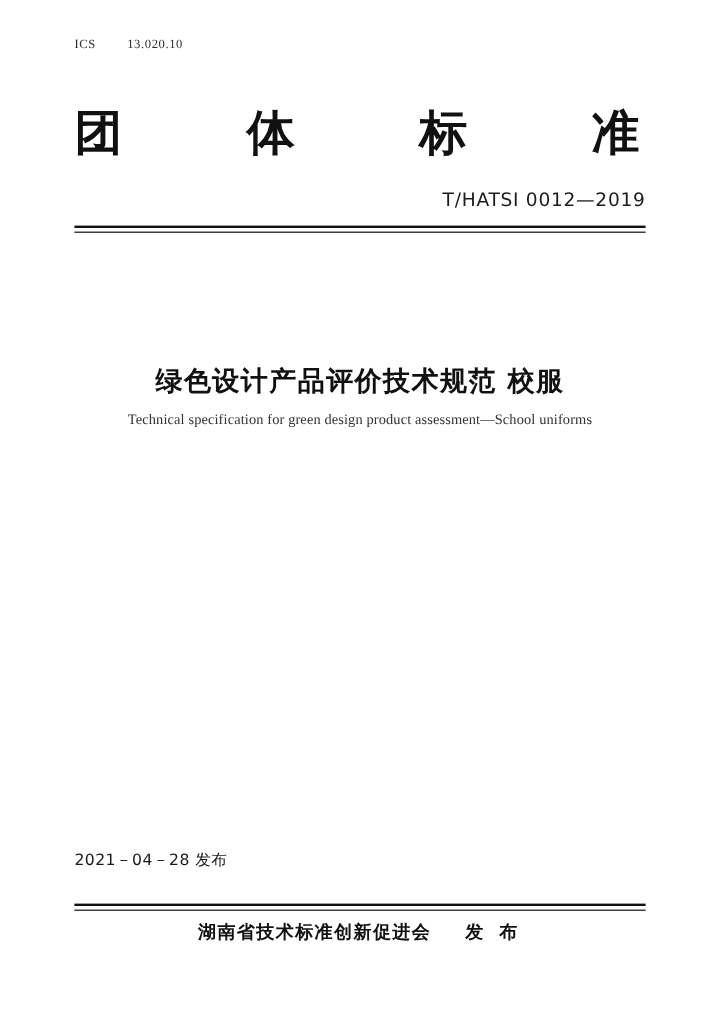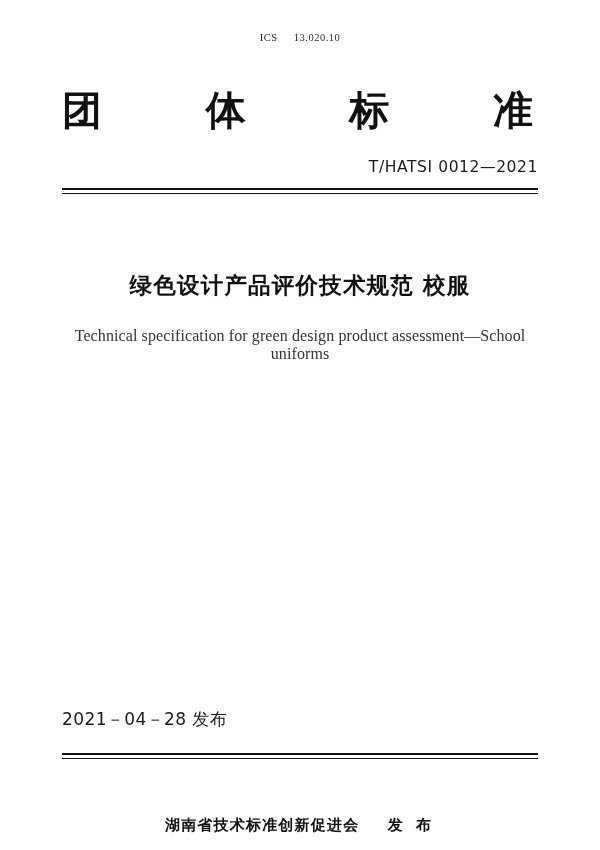--- a/index.html
+++ b/index.html
@@ -26,23 +26,22 @@
   .codes {
     padding-top: 30px;
     font-size: 10.5px;
     line-height: 15px;
     letter-spacing: 0.5px;
     color: #2b2b2b;
     font-family: "Liberation Serif", serif;
   }
   .code-row {
     display: flex;
-    gap: 10px;
+    gap: 20px;
     white-space: pre;
-    justify-content: center;
   }
   .code-label {
     min-width: 24px;
   }
 
   
   .bigtitle {
     margin-top: 38px;
     display: flex;
     justify-content: space-between;
@@ -74,46 +73,46 @@
     background: #111;
   }
   .rule-thin {
     margin-top: 3px;
     height: 1px;
     background: #111;
   }
 
   
   .title-zh {
-    margin-top: 76px;
+    margin-top: 108px;
     text-align: center;
     font-size: 22.5px;
     font-weight: bold;
     letter-spacing: 1.2px;
     color: #111;
     font-family: "DejaVu Sans", sans-serif;
   }
   .title-en {
-    margin-top: 26px;
+    margin-top: 9px;
     text-align: center;
-    font-size: 16px;
+    font-size: 12px;
     letter-spacing: 0.1px;
     color: #333;
     font-family: "Liberation Serif", serif;
   }
 
   
   .dates {
     position: absolute;
     left: 62px;
     right: 62px;
     top: 708px;
     display: flex;
     justify-content: space-between;
-    font-size: 17px;
+    font-size: 13px;
     letter-spacing: 0.4px;
     color: #1a1a1a;
     font-family: "DejaVu Sans", sans-serif;
   }
 
   
   .bottom-rules {
     position: absolute;
     left: 62px;
     right: 62px;
@@ -125,21 +124,20 @@
     position: absolute;
     left: 62px;
     right: 62px;
     top: 768px;
     text-align: center;
     font-size: 15px;
     font-weight: bold;
     letter-spacing: 1.2px;
     color: #111;
     font-family: "DejaVu Sans", sans-serif;
-    margin-top: 48px;
   }
   .issuer .pub {
     margin-left: 22px;
     letter-spacing: 4px;
   }
 </style>
 </head>
 <body>
 
 <div class="page">
@@ -151,21 +149,21 @@
     </div>
   </div>
 
   <div class="bigtitle">
     <span>团</span>
     <span>体</span>
     <span>标</span>
     <span>准</span>
   </div>
 
-  <div class="stdnum">T/HATSI 0012—2021</div>
+  <div class="stdnum">T/HATSI 0012—2019</div>
 
   <div class="rule-thick"></div>
   <div class="rule-thin"></div>
 
   <div class="title-zh">绿色设计产品评价技术规范 校服</div>
   <div class="title-en">Technical specification for green design product assessment—School uniforms</div>
 
   <div class="dates">
     <span>2021－04－28 发布</span>
   </div>

